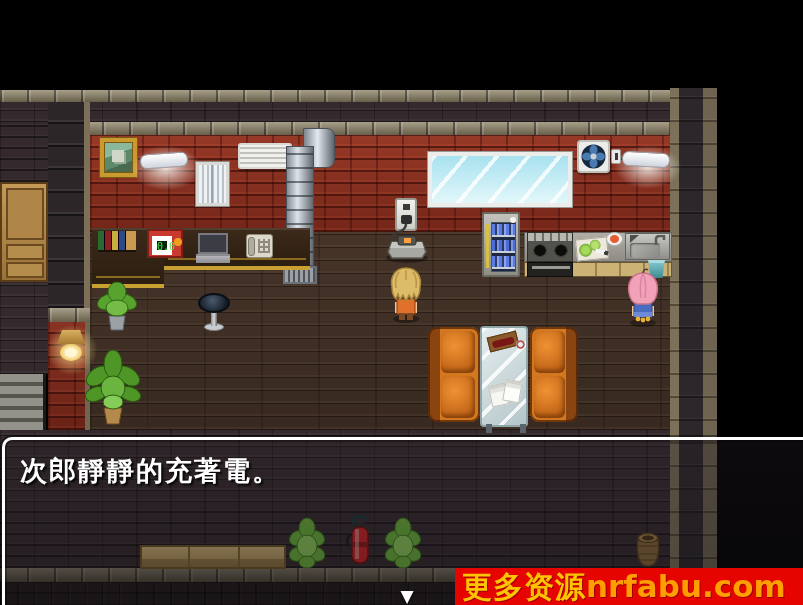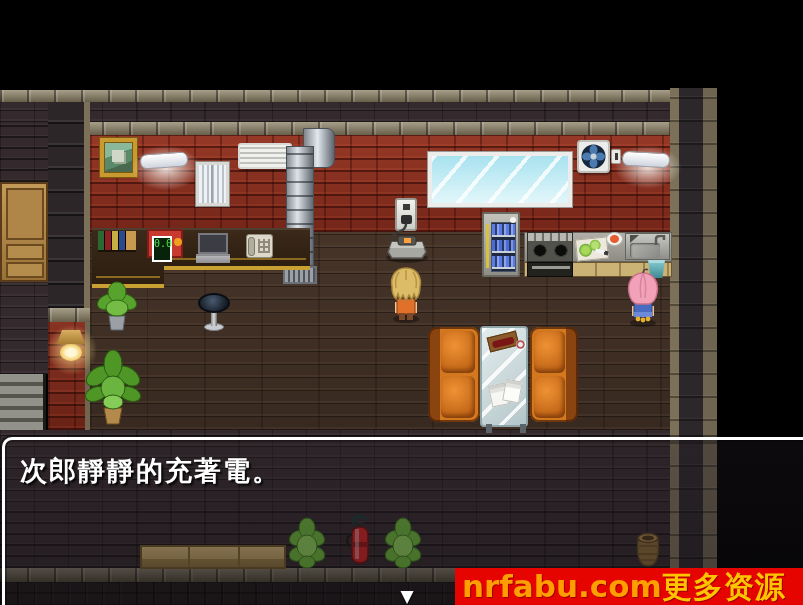--- a/index.html
+++ b/index.html
@@ -217,21 +217,21 @@
        background:linear-gradient(180deg,#3c2a1a,#2c1e10);border-bottom:4px solid #c9a032;box-shadow:inset 0 2px 0 rgba(255,255,255,.1);"></div>
   <div style="left:96px;top:276px;width:64px;height:2px;background:#8a6a20;"></div>
   <div style="left:168px;top:258px;width:138px;height:2px;background:#8a6a20;"></div>
 
   <div style="left:98px;top:231px;width:38px;height:21px;
        background:linear-gradient(90deg,#2a6a30 0 6px,#101 6px 7px,#8a2020 7px 13px,#101 13px 14px,#c8b040 14px 20px,#101 20px 21px,#2a4a8a 21px 27px,#101 27px 28px,#c89a50 28px 38px);
        border-bottom:2px solid #1a1208;"></div>
 
   <div style="left:147px;top:229px;width:36px;height:29px;
        background:#c83a30;border:2px solid #801d16;">
-    <div style="left:3px;top:5px;width:20px;height:26px;background:#07240a;border:2px solid #ffffff;
+    <div style="left:3px;top:5px;width:20px;height:19px;background:#07240a;border:5px solid #ffffff;
          font-family:'DejaVu Sans Mono',monospace;font-size:10px;color:#4ae84a;line-height:12px;text-align:center;">
       <span style="position:static;">0.0</span>
     </div>
     <div style="left:25px;top:7px;width:8px;height:8px;border-radius:50%;background:#f0a020;"></div>
   </div>
 
   <div style="left:196px;top:233px;width:34px;height:30px;">
     <div style="left:2px;top:0;width:30px;height:21px;background:#3c3c44;border:2px solid #787880;"></div>
     <div style="left:0;top:21px;width:34px;height:9px;background:linear-gradient(180deg,#c2c2c6,#8e8e92);
          box-shadow:inset 0 2px 0 rgba(0,0,0,.25);"></div>
@@ -383,19 +383,19 @@
        border:3px solid #ffffff;border-radius:10px;
        background:linear-gradient(180deg, rgba(34,28,34,.38), rgba(10,8,12,.42));
        box-shadow:0 0 0 2px rgba(0,0,0,.45), inset 0 0 0 2px rgba(0,0,0,.3);">
     <div class="dlg-text" style="left:15px;top:13px;white-space:nowrap;">次郎靜靜的充著電。</div>
   </div>
   <div style="left:395px;top:586px;width:24px;height:20px;color:#fff;font-size:17px;text-align:center;
               text-shadow:0 2px 2px rgba(0,0,0,.7);">▼</div>
 
   <div style="left:455px;top:568px;width:348px;height:37px;
        background:#e60400;display:flex;align-items:center;padding-left:7px;z-index:60;box-sizing:border-box;">
-    <span style="position:static;font-size:31px;font-weight:bold;color:#ff9e00;
+    <span style="position:static;font-size:30px;font-weight:bold;color:#ffc400;letter-spacing:1px;
+                 text-shadow:1px 1px 0 #a00000;line-height:1;">更多资源</span>
+      <span style="position:static;font-size:31px;font-weight:bold;color:#ff9e00;
                  text-shadow:1px 1px 0 #a00000;line-height:1;">nrfabu.com</span>
-      <span style="position:static;font-size:30px;font-weight:bold;color:#ffc400;letter-spacing:1px;
-                 text-shadow:1px 1px 0 #a00000;line-height:1;">更多资源</span>
   </div>
 
 </div>
 
 </body></html>

